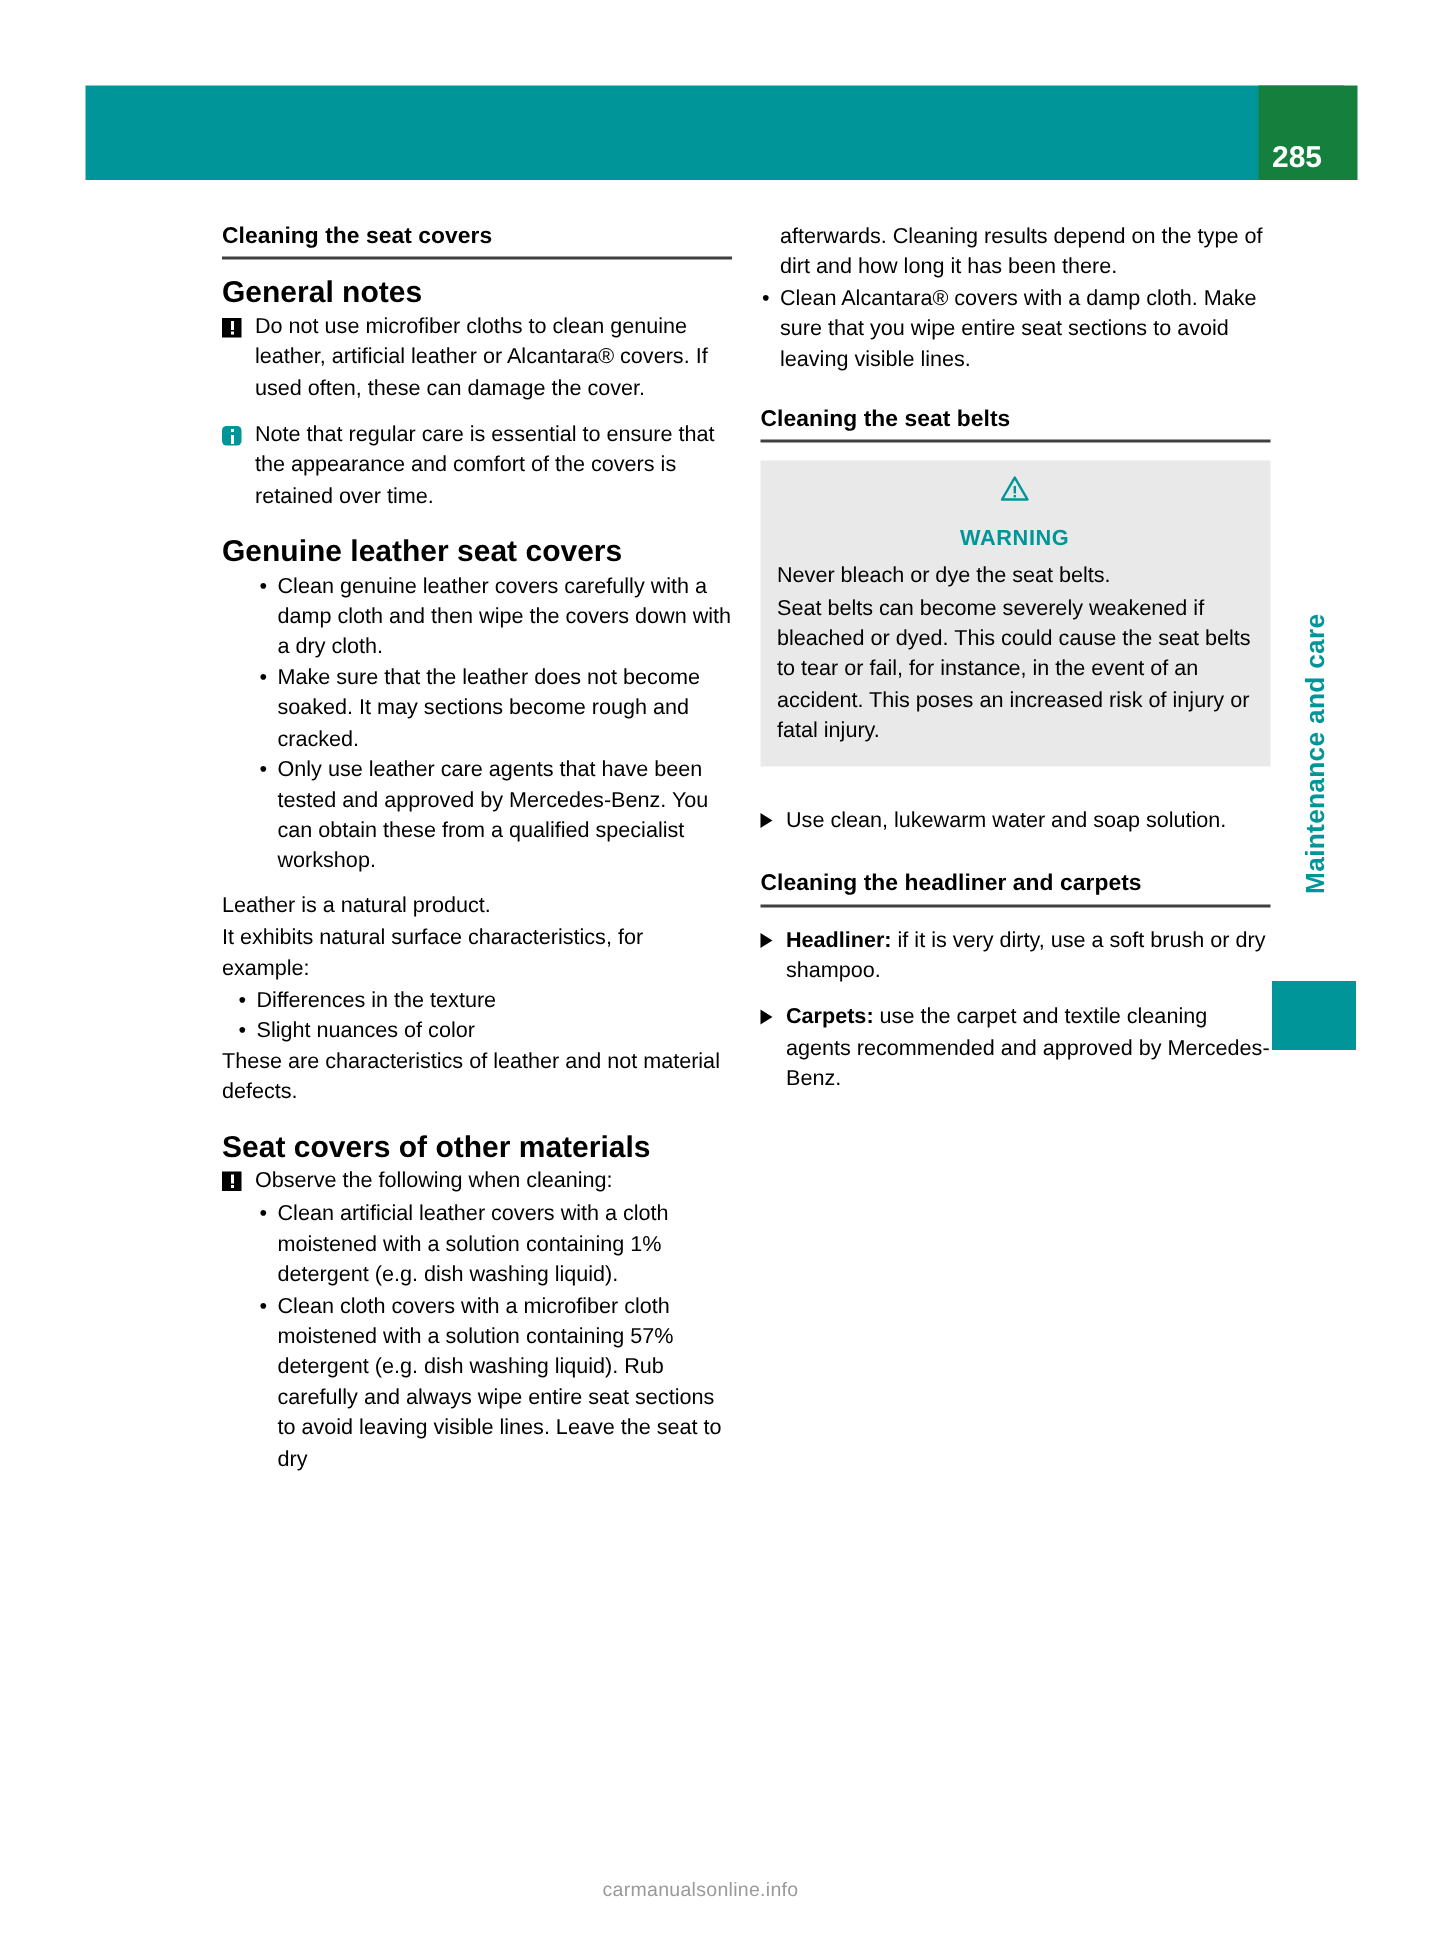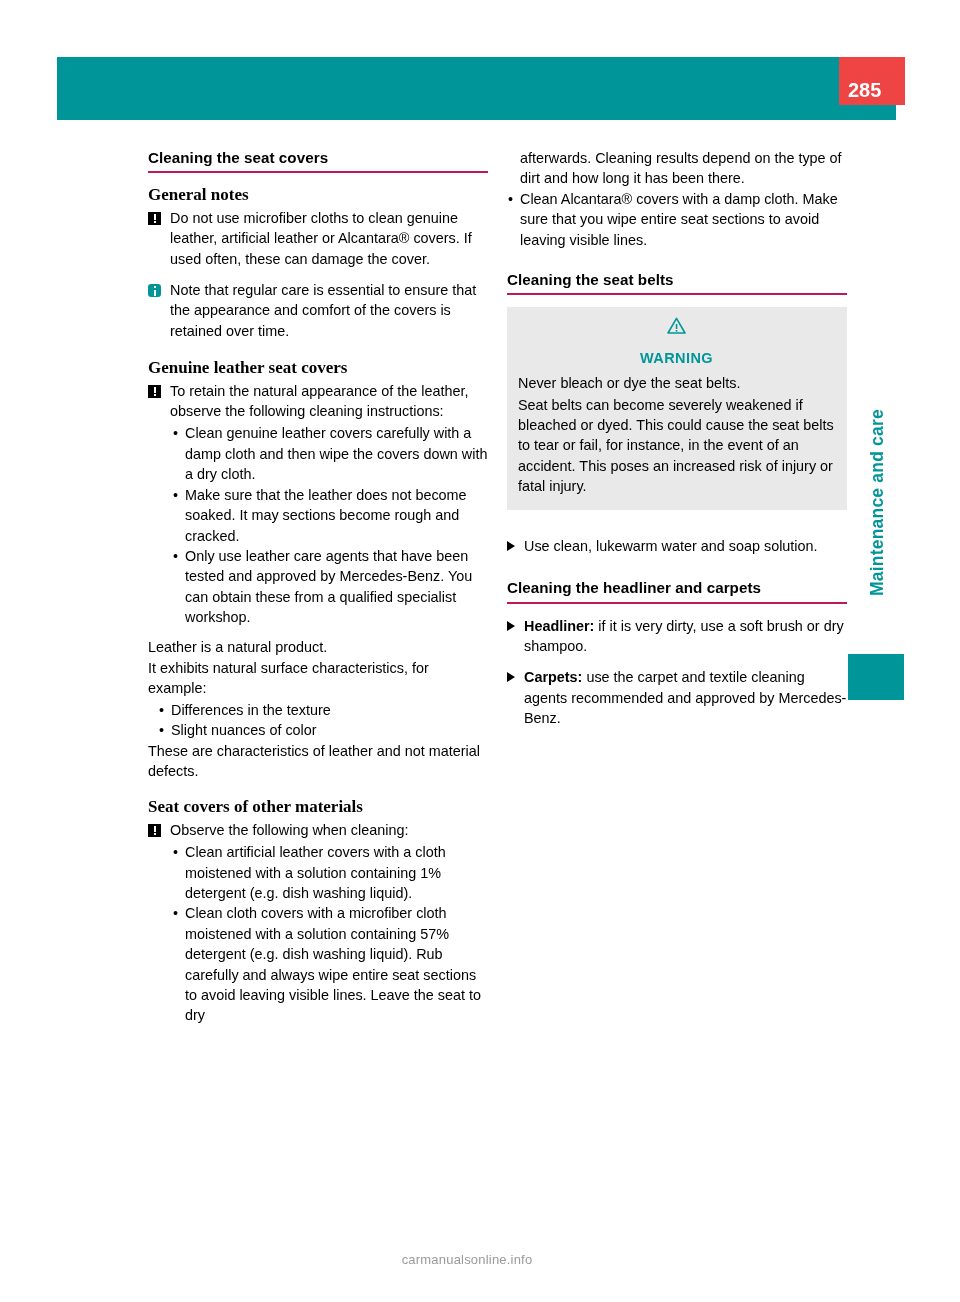--- a/index.html
+++ b/index.html
@@ -42,22 +42,22 @@
     font-size: 20px;
     font-weight: bold;
     letter-spacing: 0.2px;
     line-height: 1;
   }
   #header-page-block {
     position: absolute;
     left: 782px;
     top: 0;
     width: 66px;
-    height: 48px;
-    background: #ef4444;
+    height: 63px;
+    background: #15803d;
     display: flex;
     align-items: flex-end;
     justify-content: flex-start;
     box-sizing: border-box;
     padding: 0 0 5px 9px;
   }
   #header-page-number {
     color: #ffffff;
     font-size: 20px;
     font-weight: bold;
@@ -104,28 +104,27 @@
   }
   #col-left { left: 148px; }
   #col-right { left: 507px; }
 
   
   .sec-head {
     font-size: 15.2px;
     font-weight: bold;
     letter-spacing: 0.05px;
     padding-bottom: 3px;
-    border-bottom: 2px solid #be185d;
+    border-bottom: 2px solid #404040;
     margin-bottom: 12px;
   }
   .sub-head {
-    font-size: 17px;
+    font-size: 20px;
     font-weight: bold;
     margin-bottom: 2px;
-    font-family: Liberation Serif, serif;
   }
   .para {
     margin-bottom: 1px;
   }
   .spacer-sm { height: 9px; }
   .spacer-md { height: 15px; }
   .spacer-lg { height: 20px; }
 
   
   .icon-block {
@@ -303,24 +302,20 @@
 
   <div class="icon-block">
     <span class="ib-mark"><span class="badge-info"></span></span>
     <span>Note that regular care is essential to ensure that the appearance and comfort of the covers is retained over time.</span>
   </div>
 
   <div class="spacer-md"></div>
 
   <div class="sub-head">Genuine leather seat covers</div>
 
-  <div class="icon-block">
-    <span class="ib-mark"><span class="badge-caution"></span></span>
-    <span>To retain the natural appearance of the leather, observe the following cleaning instructions:</span>
-  </div>
 
   <ul class="blist indent">
     <li>Clean genuine leather covers carefully with a damp cloth and then wipe the covers down with a dry cloth.</li>
     <li>Make sure that the leather does not become soaked. It may sections become rough and cracked.</li>
     <li>Only use leather care agents that have been tested and approved by Mercedes-Benz. You can obtain these from a qualified specialist workshop.</li>
   </ul>
 
   <div class="spacer-sm"></div>
 
   <div class="para">Leather is a natural product.</div>

